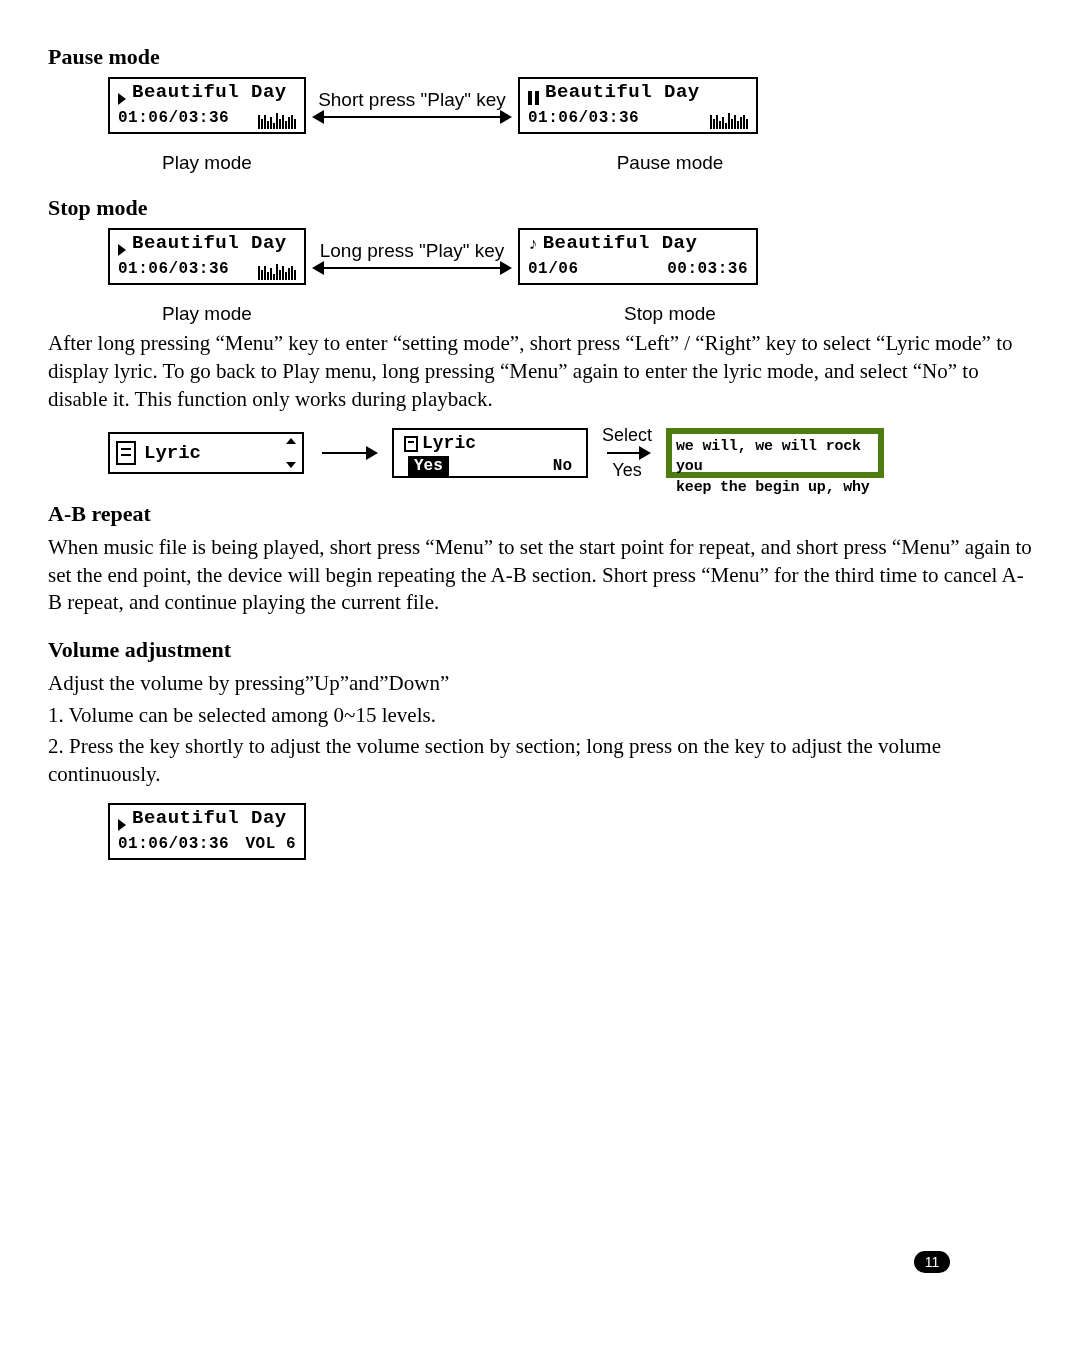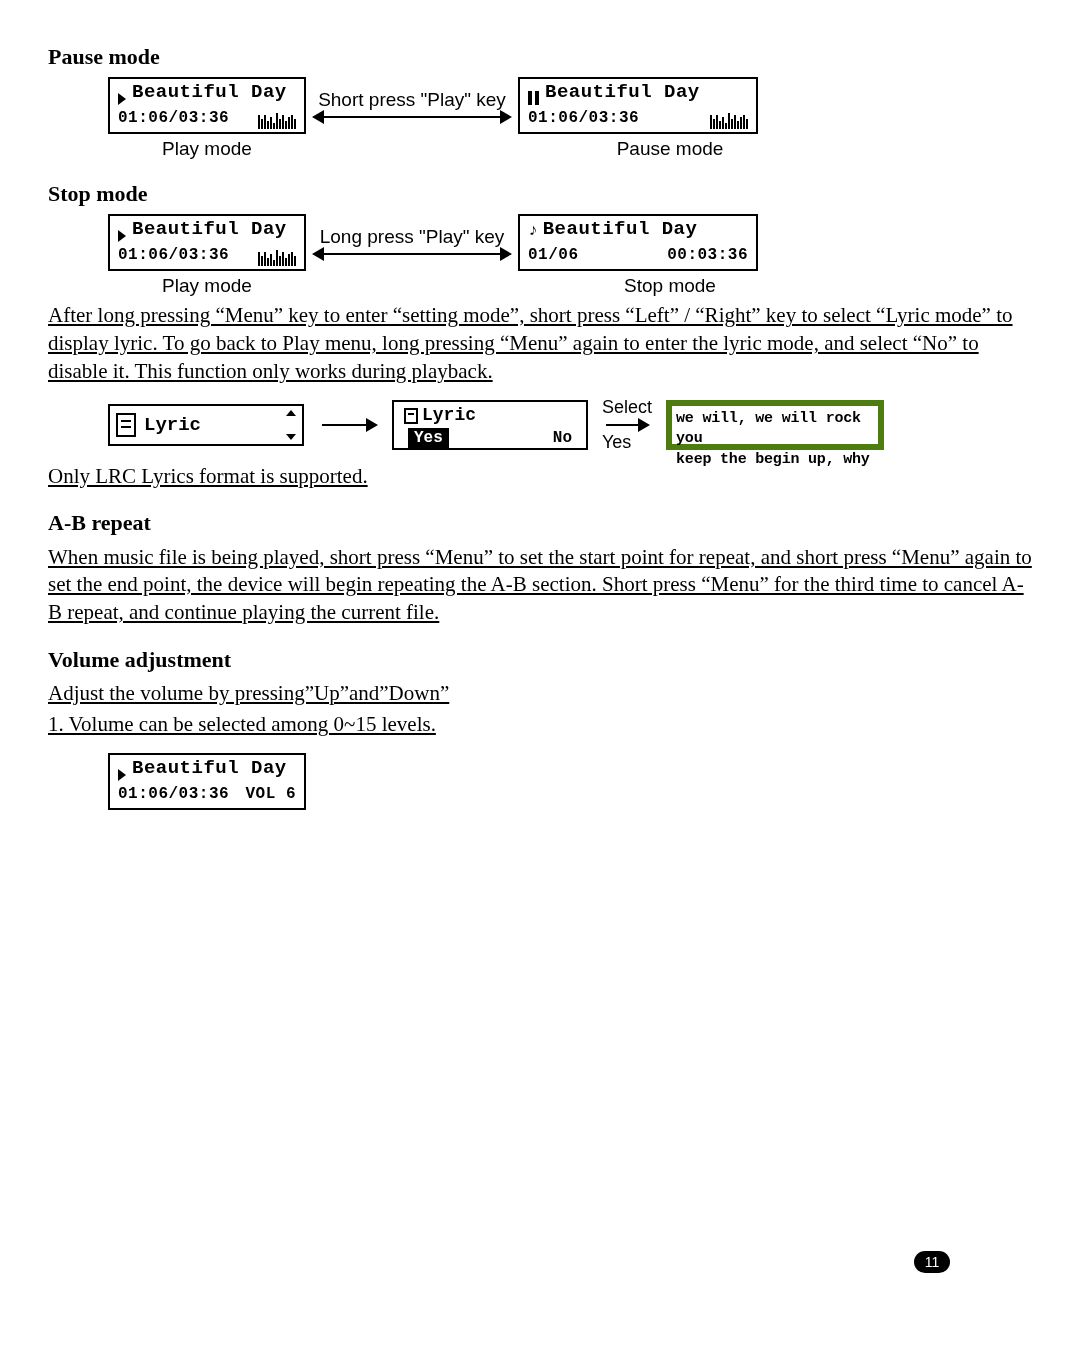--- a/index.html
+++ b/index.html
@@ -14,31 +14,31 @@
     line-height: 1.32;
   }
   h2.section {
     font-family: "Times New Roman", Times, serif;
     font-weight: bold;
     font-size: 22px;
     margin: 8px 0 6px 0;
   }
   h2.section.tight { margin-top: 4px; }
   h2.section.mt { margin-top: 18px; }
-  p.body { margin: 0 0 4px 0; text-decoration: underline; }
+  p.body { margin: 0 0 4px 0; }
 
   .diagram-row {
     margin: 6px 0 4px 60px;
   }
   .diagram-top { display: flex; align-items: center; }
   .diagram-bottom {
     display: flex;
     font-family: Arial, Helvetica, sans-serif;
     font-size: 19px;
-    margin-top: 2px;
+    margin-top: 16px;
     gap: 16px;
   }
   .caption { text-align: center; }
 
   .lcd-box {
     border: 2px solid #000;
     padding: 2px 8px 3px 8px;
     font-family: "Courier New", monospace;
     letter-spacing: 0.5px;
     font-weight: bold;
@@ -139,21 +139,21 @@
     width: 14px; height: 16px; border: 2px solid #000; margin-right: 4px;
     position: relative;
   }
   .lyric-yn .hdr .page-icon::before {
     content: ""; position: absolute; left: 2px; right: 2px; top: 3px; height: 2px; background: #000;
   }
   .lyric-yn .opts { display: flex; justify-content: space-between; font-size: 16px; padding: 0 4px; }
   .lyric-yn .opts .sel { background: #000; color: #fff; padding: 0 6px; }
 
   .select-stack {
-    display: flex; flex-direction: column; justify-content: center;
+    display: flex; flex-direction: column; align-items: center; justify-content: center;
     font-family: Arial, Helvetica, sans-serif; font-size: 18px; line-height: 1.15;
   }
 
   .lyric-text {
     border: 6px solid #4d7c0f; width: 218px; height: 50px;
     font-family: "Courier New", monospace; font-weight: bold; font-size: 15px;
     padding: 3px 4px; line-height: 1.35; letter-spacing: -0.2px;
   }
 
   .vol-box-wrap { margin: 14px 0 10px 60px; }
@@ -330,28 +330,28 @@
           <div class="ra"></div>
         </div>
     <span>Yes</span>
   </div>
   <div class="lyric-text">
     <div>we will, we will rock you</div>
     <div>keep the begin up, why</div>
   </div>
 </div>
 
-<p class="body" style="margin-top:10px">Only LRC Lyrics format is supported.</p>
 
 <h2 class="section mt">A-B repeat</h2>
 <p class="body">When music file is being played, short press “Menu” to set the start point for repeat, and short press “Menu” again to set the end point, the device will begin repeating the A-B section. Short press “Menu” for the third time to cancel A-B repeat, and continue playing the current file.</p>
 
 <h2 class="section mt">Volume adjustment</h2>
 <p class="body">Adjust the volume by pressing”Up”and”Down”</p>
 <p class="body">1. Volume can be selected among 0~15 levels.</p>
+<p class="body">2. Press the key shortly to adjust the volume section by section; long press on the key to adjust the volume continuously.</p>
 
 <div class="vol-box-wrap">
   <div class="lcd-box w198">
     <div class="lcd-line lcd-title">
       <span class="icon-play"></span>
       <span>Beautiful Day</span>
     </div>
     <div class="lcd-line lcd-sub">
       <span>01:06/03:36</span>
       <span class="spacer"></span>

